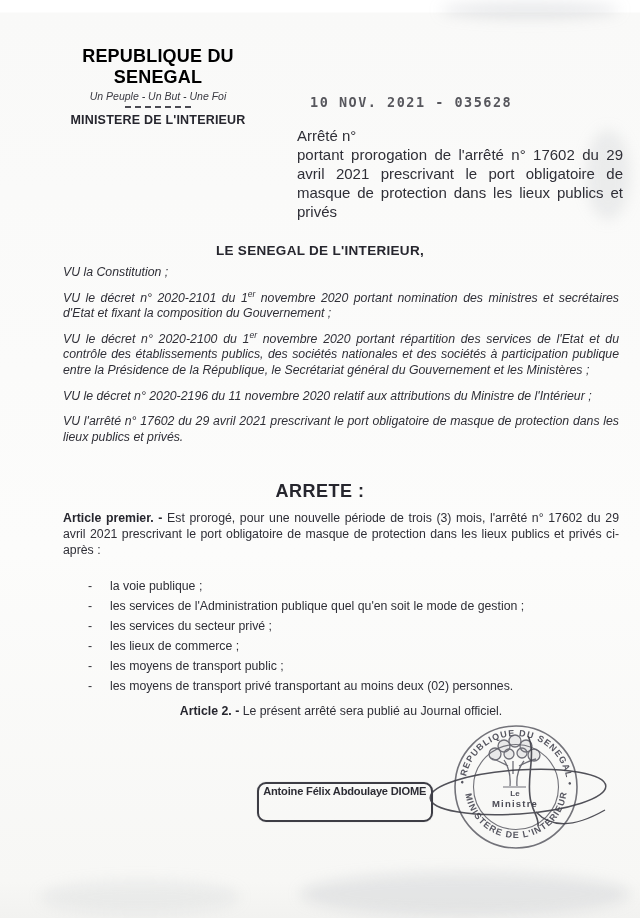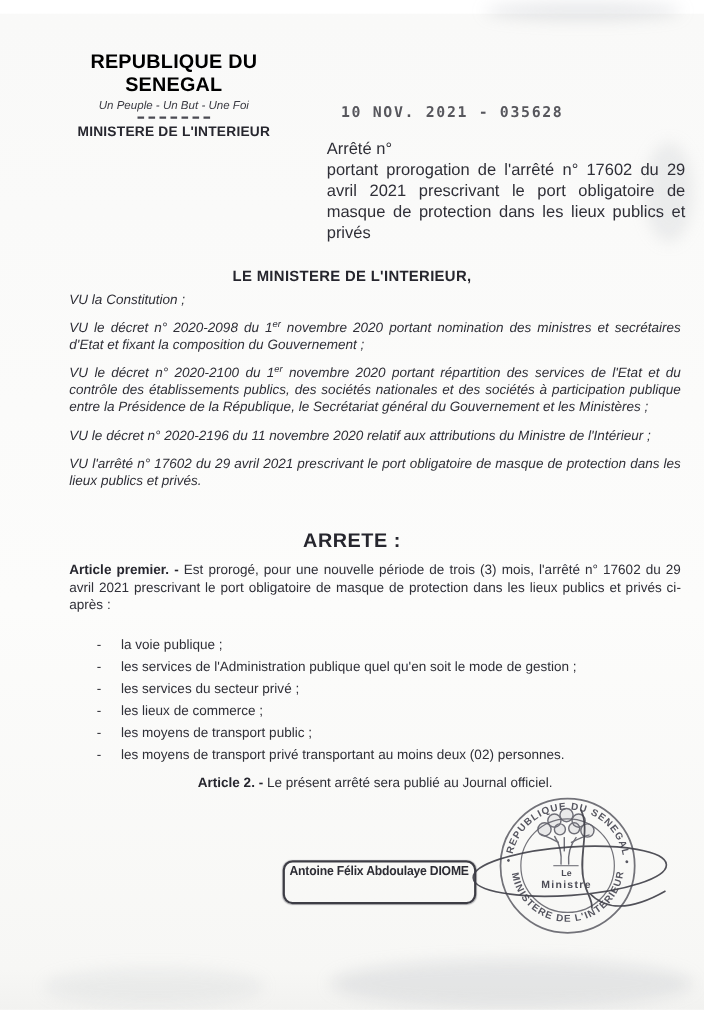--- a/index.html
+++ b/index.html
@@ -75,25 +75,25 @@
   <div class="hdr-ministry">MINISTERE DE L'INTERIEUR</div>
 </div>
 
 <div class="registry-stamp">10 NOV. 2021 - 035628</div>
 
 <div class="subject">
   <div class="line1">Arrêté n°</div>
   <div class="body">portant prorogation de l'arrêté n° 17602 du 29 avril 2021  prescrivant le port obligatoire de masque de protection dans les lieux publics et privés</div>
 </div>
 
-<div class="doc-title">LE MINISTERE DE L'INTERIEUR,</div>
+<div class="doc-title">LE SENEGAL DE L'INTERIEUR,</div>
 
 <div class="visas">
   <p><span>VU la Constitution ;</span><sup></sup><span></span></p>
-  <p><span>VU le décret n° 2020-2098 du 1</span><sup>er</sup><span> novembre 2020 portant nomination des ministres et secrétaires d'Etat et fixant la composition du Gouvernement ;</span></p>
+  <p><span>VU le décret n° 2020-2101 du 1</span><sup>er</sup><span> novembre 2020 portant nomination des ministres et secrétaires d'Etat et fixant la composition du Gouvernement ;</span></p>
   <p><span>VU le décret n° 2020-2100 du 1</span><sup>er</sup><span> novembre 2020 portant répartition des services de l'Etat et du contrôle des établissements publics, des sociétés nationales et des sociétés à participation publique entre la Présidence de la République, le Secrétariat général du Gouvernement et les Ministères ;</span></p>
   <p><span>VU le décret n° 2020-2196 du 11 novembre 2020 relatif aux attributions du Ministre de l'Intérieur ;</span><sup></sup><span></span></p>
   <p><span>VU l'arrêté n° 17602 du 29 avril 2021 prescrivant le port obligatoire de masque de protection dans les lieux publics et privés.</span><sup></sup><span></span></p>
 </div>
 
 <div class="arrete-heading">ARRETE :</div>
 
 <div class="article article-1">
   <span class="lead">Article premier. -</span><span>  Est prorogé, pour une nouvelle période de trois (3) mois, l'arrêté n° 17602 du 29 avril 2021 prescrivant le port obligatoire de masque de protection dans les lieux publics et privés ci-après :</span>
 </div>

